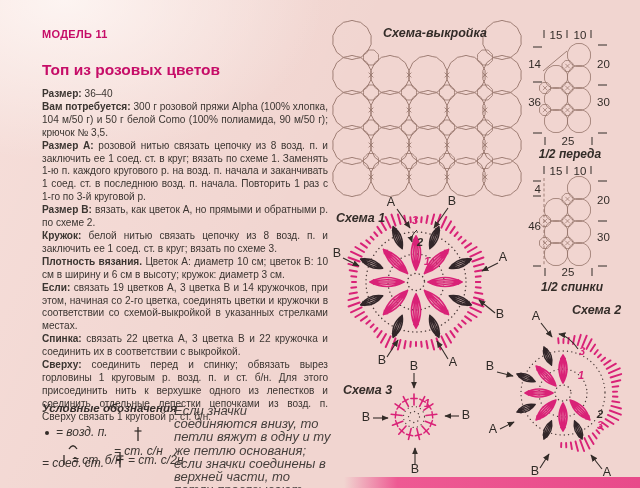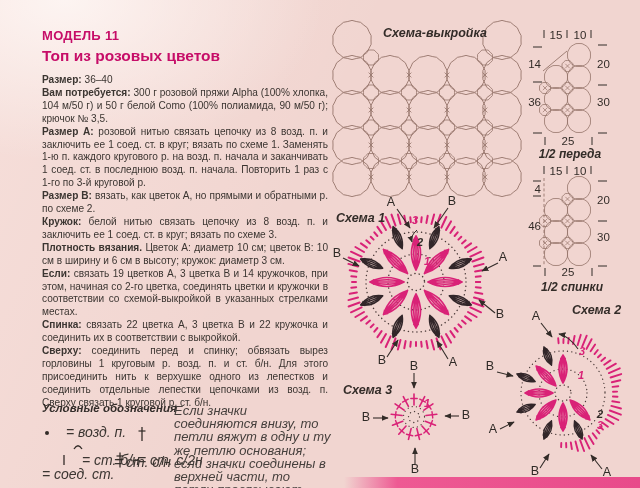--- a/index.html
+++ b/index.html
@@ -3,29 +3,29 @@
 <meta charset="utf-8">
 <style>
   html,body{margin:0;padding:0;background:#888;}
   .page{position:relative;width:640px;height:488px;overflow:hidden;
     font-family:"Liberation Sans",sans-serif;
     background-color:#f1d5d0;
     background-image:
       radial-gradient(ellipse 420px 260px at 10% 0%, rgba(255,250,248,.8), rgba(255,250,248,0) 62%),
       linear-gradient(115deg, rgba(255,240,236,.35) 0%, rgba(0,0,0,0) 45%);}
   .left{position:absolute;left:42px;top:28px;width:286px;}
-  .t1{font-size:13px;font-weight:bold;color:#c60d68;margin:0 0 4px;letter-spacing:.3px;}
+  .t1{font-size:11px;font-weight:bold;color:#c60d68;margin:0 0 21px;letter-spacing:.3px;}
   .t2{font-size:15.5px;font-weight:bold;color:#c60d68;margin:0 0 9px;}
   .para{margin:0;font-size:10.1px;line-height:12.9px;text-align:justify;color:#3b3531;}
   .plabel{font-weight:bold;}
   .legend{position:absolute;left:42px;top:402px;width:290px;}
   .legend-title{font-style:italic;font-weight:bold;font-size:11.5px;color:#332d2a;margin:0 0 8px;}
   .legend-items{position:relative;height:56px;width:168px;}
-  .legend-item{position:absolute;display:flex;align-items:center;gap:12px;
-    font-style:italic;font-size:14px;color:#3b3531;white-space:nowrap;}
+  .legend-item{position:absolute;display:flex;align-items:center;gap:2px;
+    font-style:italic;font-size:12px;color:#3b3531;white-space:nowrap;}
   .legend-note{position:absolute;left:132px;top:2px;width:158px;
     font-style:italic;font-size:13px;line-height:13.2px;color:#453f3c;}
   .pinkbar{position:absolute;left:344px;top:477px;width:296px;height:11px;
     background:linear-gradient(90deg, rgba(236,77,140,0) 0%, #ee5a93 18%, #e84a8a 100%);}
   svg text{user-select:none;}
   .st{font-family:"Liberation Sans",sans-serif;font-style:italic;font-weight:bold;font-size:12.5px;fill:#332c28;}
   .mlab{font-family:"Liberation Sans",sans-serif;font-style:italic;font-weight:bold;font-size:12px;fill:#332c28;}
   .meas{font-family:"Liberation Sans",sans-serif;font-size:11.5px;fill:#332c28;}
   .ltr{font-family:"Liberation Sans",sans-serif;font-size:12.5px;fill:#2f2a26;}
   .rnd-p{font-family:"Liberation Sans",sans-serif;font-style:italic;font-weight:bold;font-size:11px;fill:#d92277;}

